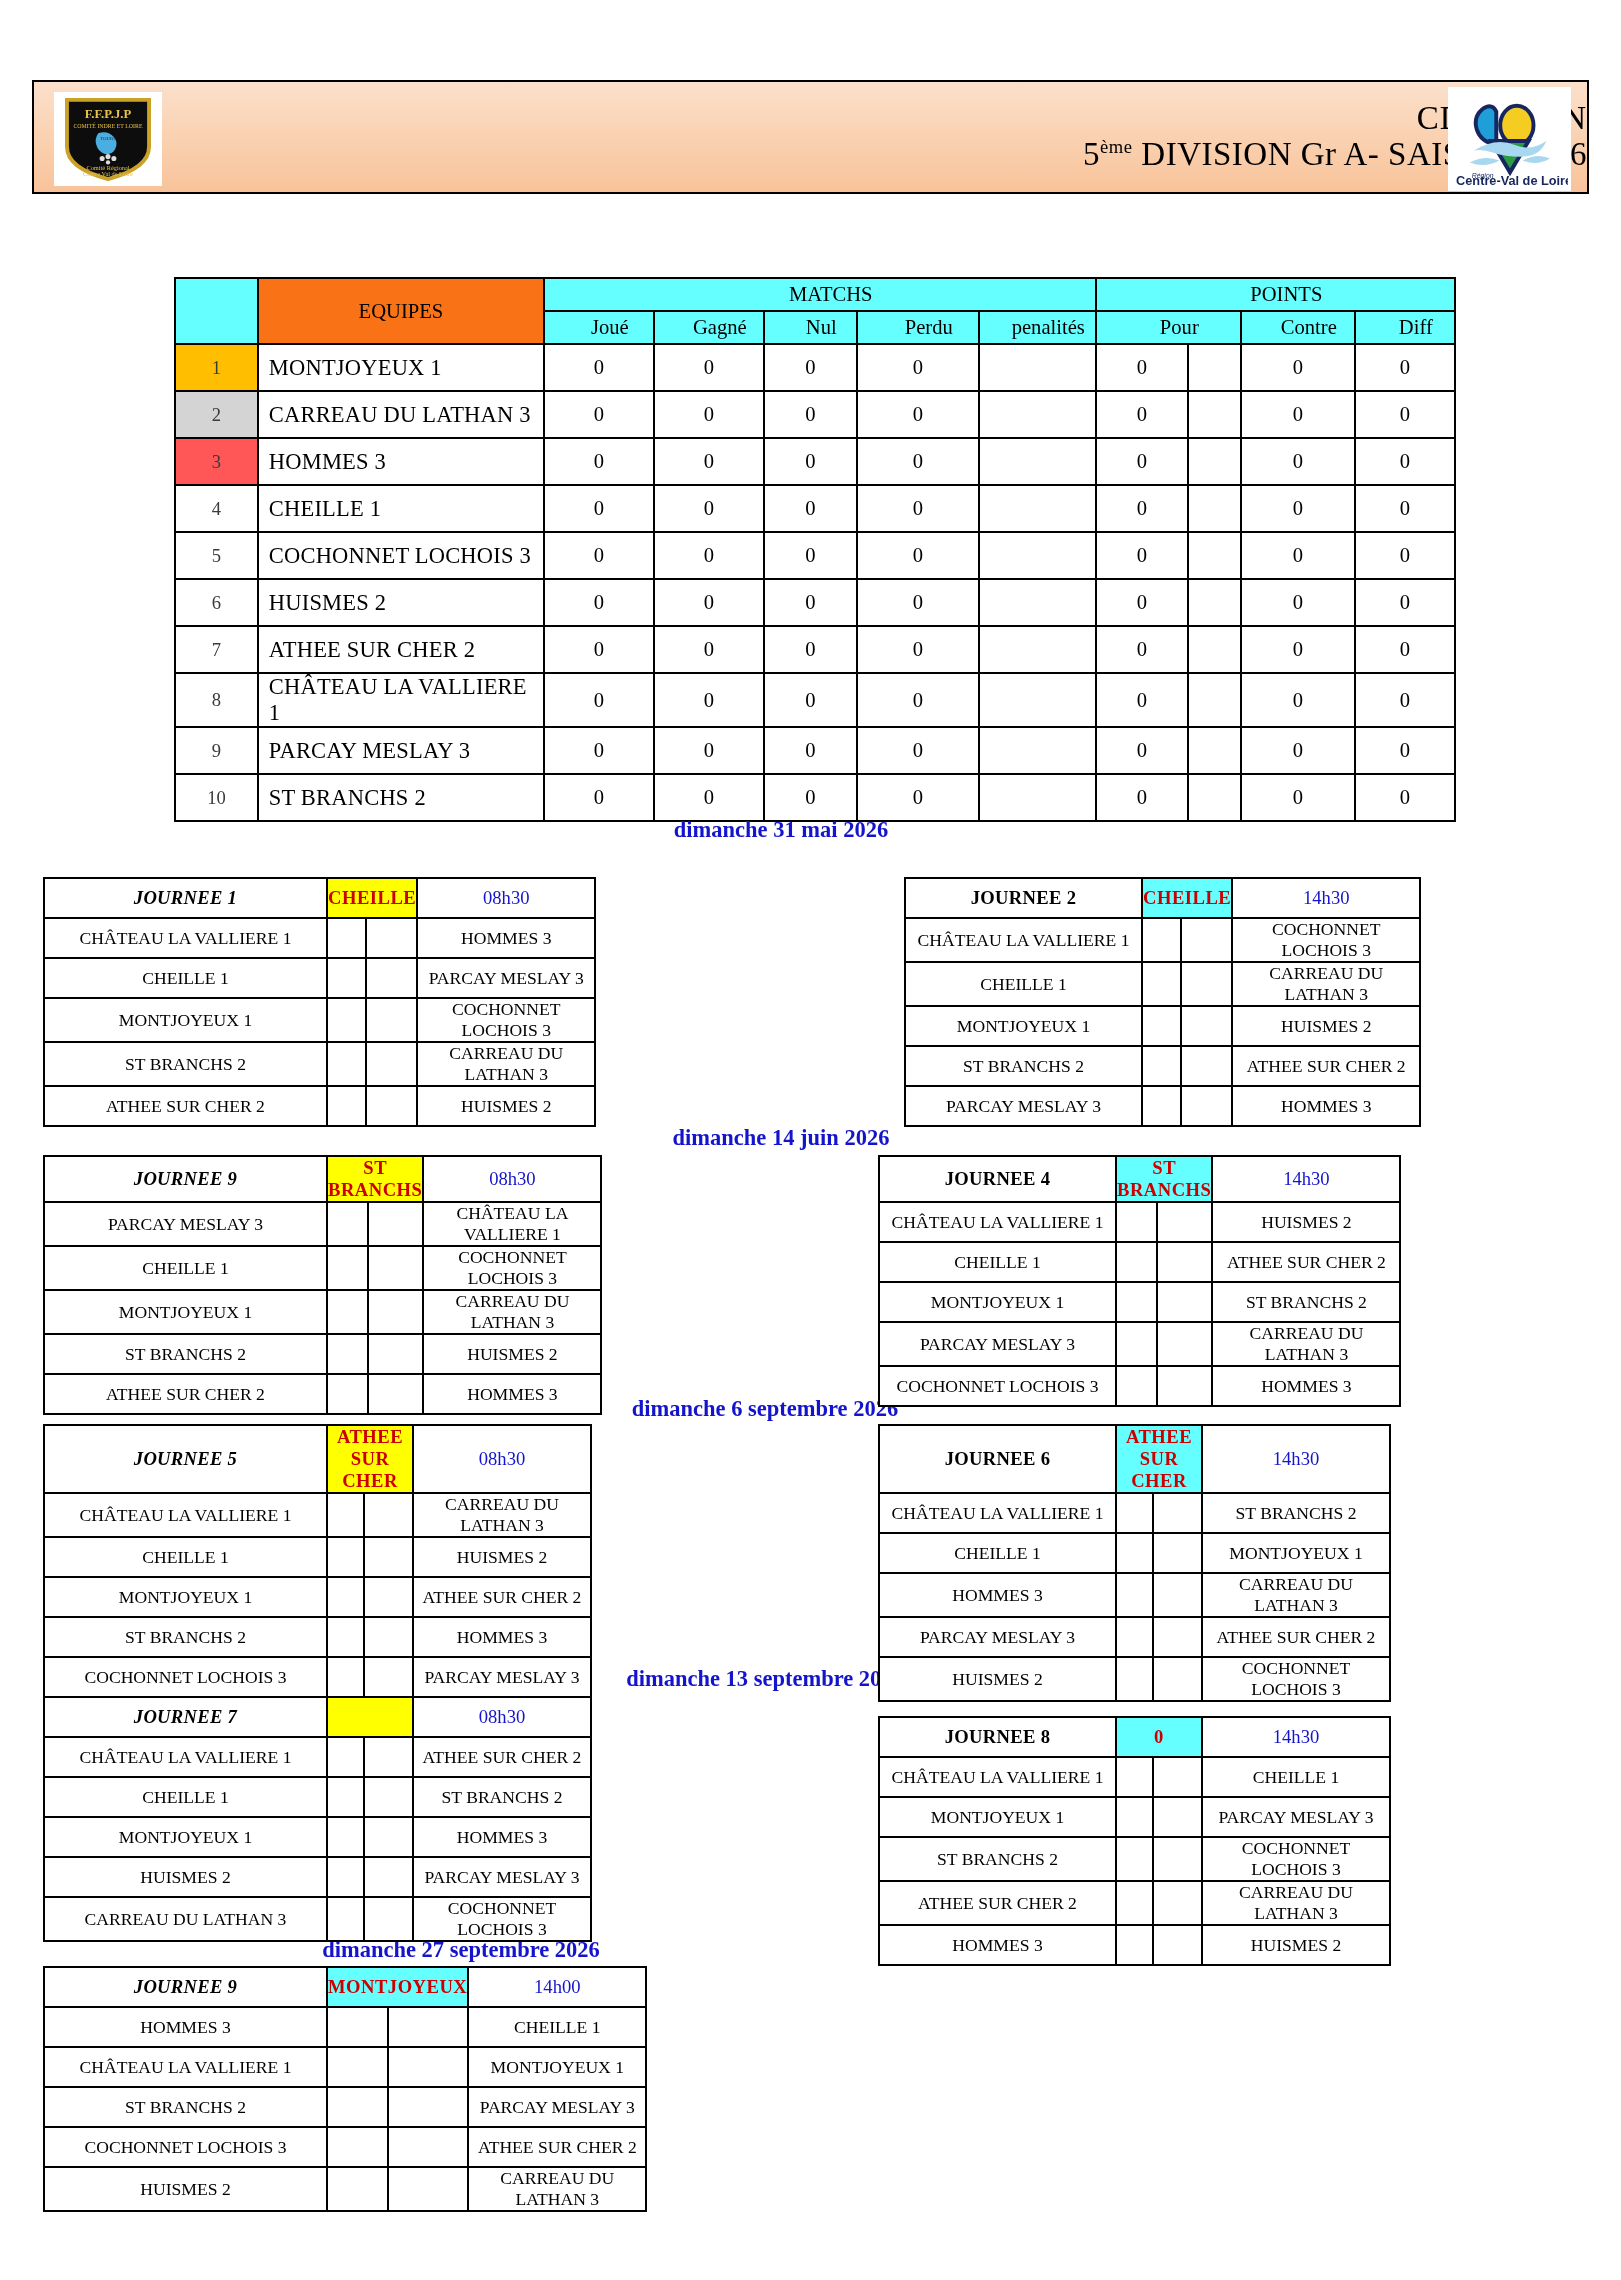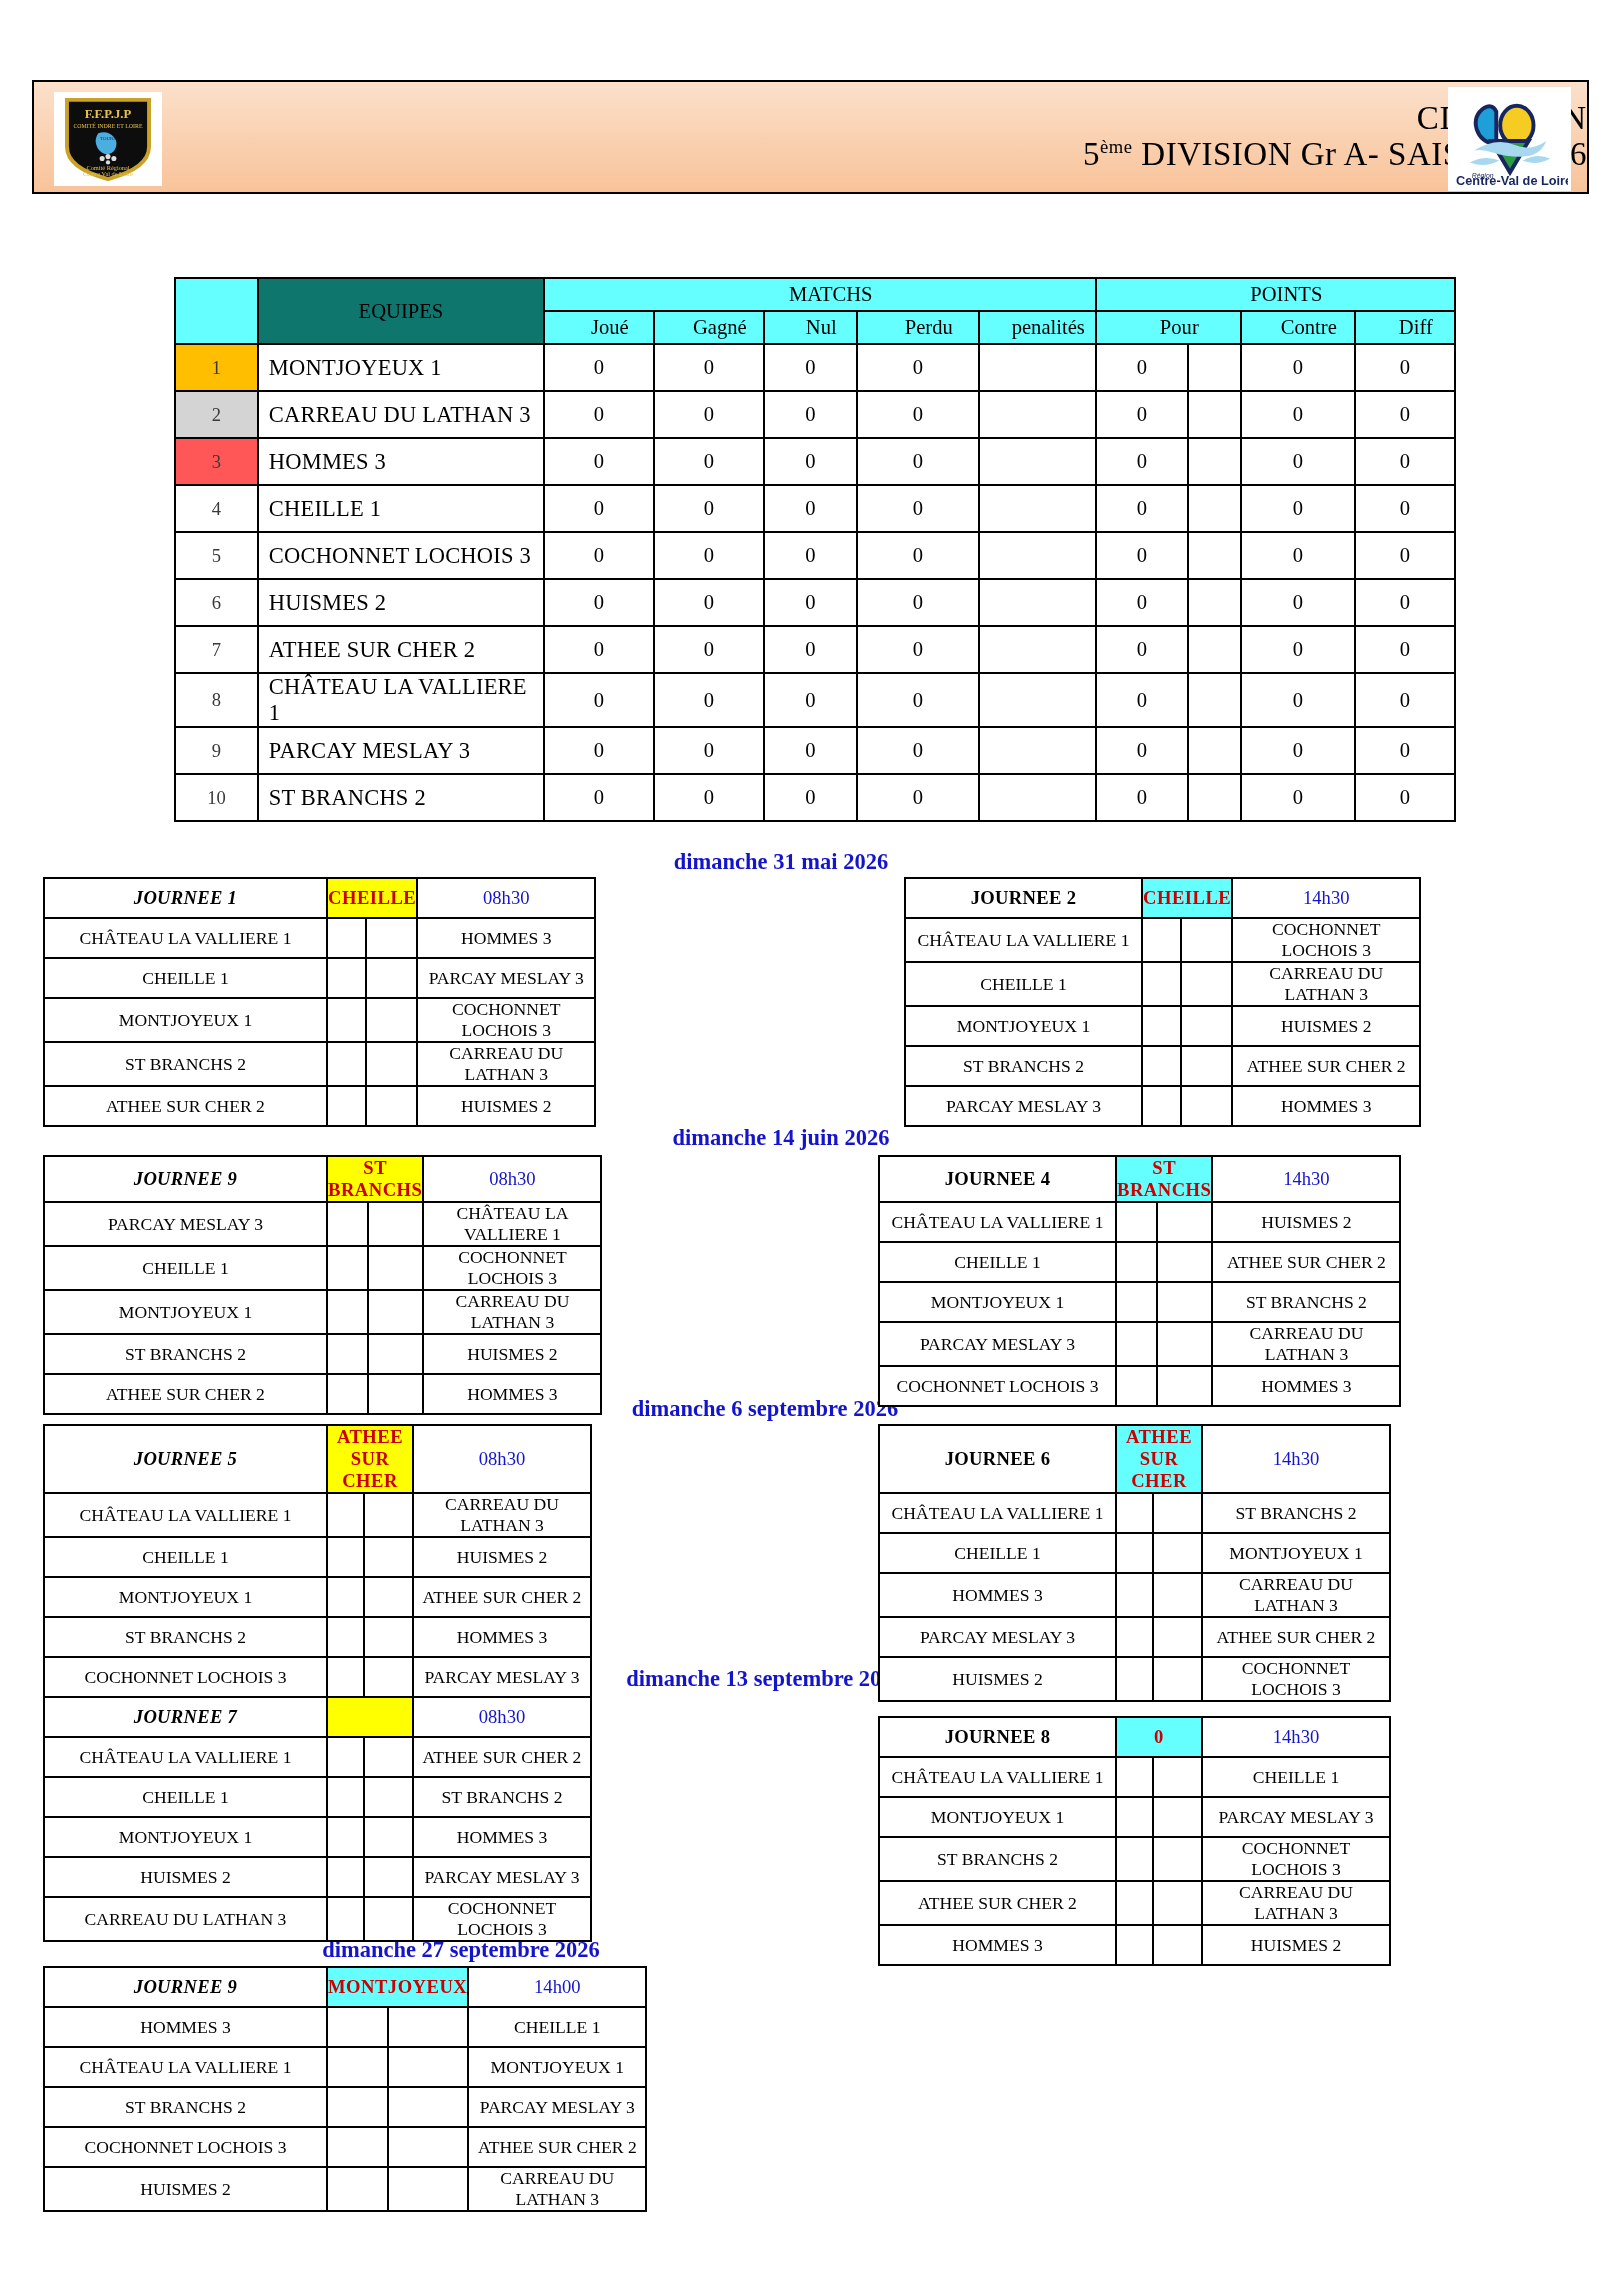--- a/index.html
+++ b/index.html
@@ -94,21 +94,21 @@
     vertical-align: middle;
     background: #ffffff;
   }
   .standings .hd {
     background: #66FFFF;
     font-size: 20.6px;
     height: 31px;
     padding-left: 22px;
   }
   .standings .hd-equipes {
-    background: #0f766e;
+    background: #f97316;
     font-size: 20.6px;
   }
   .c-rank   { width: 59px;  }
   .c-team   { width: 274px; }
   .c-joue   { width: 86px;  }
   .c-gagne  { width: 86px;  }
   .c-nul    { width: 69px;  }
   .c-perdu  { width: 98px; }
   .c-pen    { width: 93px;  }
   .c-pour   { width: 90px;  }
@@ -379,21 +379,21 @@
         <td class="num c-pen"></td>
         <td class="num c-pour">0</td>
         <td class="num c-blank"></td>
         <td class="num c-contre">0</td>
         <td class="num c-diff">0</td>
       </tr>
     </tbody>
 </table>
 
 <div id="schedule-root">
-    <div class="date-heading" style="top: 849px; left: 781px; transform: translateX(-50%);">dimanche 31 mai 2026</div>
+    <div class="date-heading" style="top: 817px; left: 781px; transform: translateX(-50%);">dimanche 31 mai 2026</div>
     <div class="date-heading" style="top: 1125px; left: 781px; transform: translateX(-50%);">dimanche 14 juin 2026</div>
     <div class="date-heading" style="top: 1396px; left: 765px; transform: translateX(-50%);">dimanche 6 septembre 2026</div>
     <div class="date-heading" style="top: 1666px; left: 765px; transform: translateX(-50%);">dimanche 13 septembre 2026</div>
     <div class="date-heading" style="top: 1937px; left: 461px; transform: translateX(-50%);">dimanche 27 septembre 2026</div>
     <table class="jblock jL" style="position: absolute; top: 877px; left: 43px;">
       <tbody>
         <tr>
           <td class="j-title w-title">JOURNEE 1</td>
           <td class="j-venue yellow" colspan="2">CHEILLE</td>
           <td class="j-time w-away">08h30</td>

